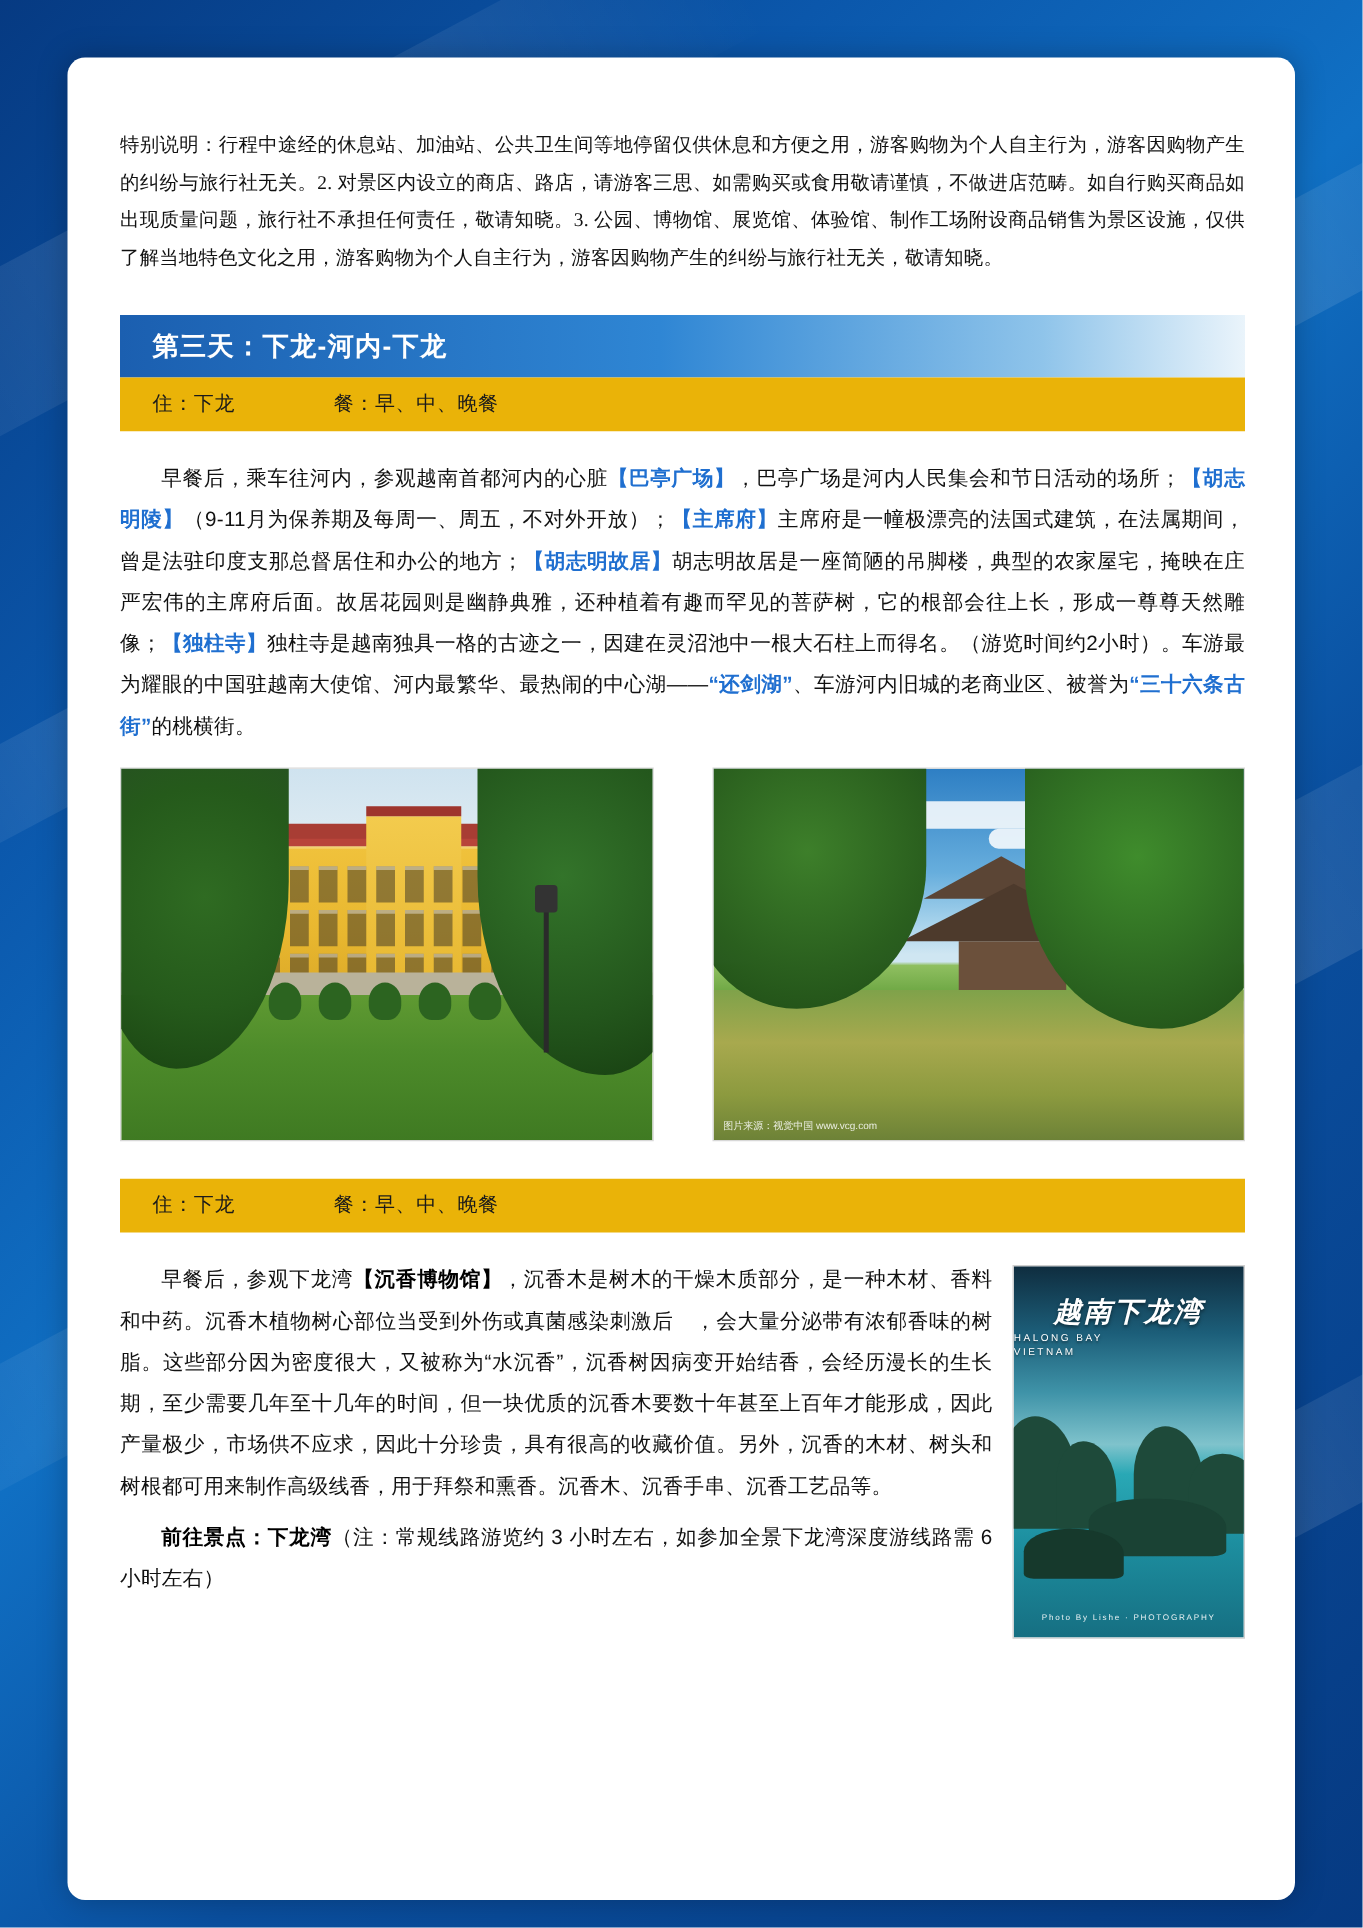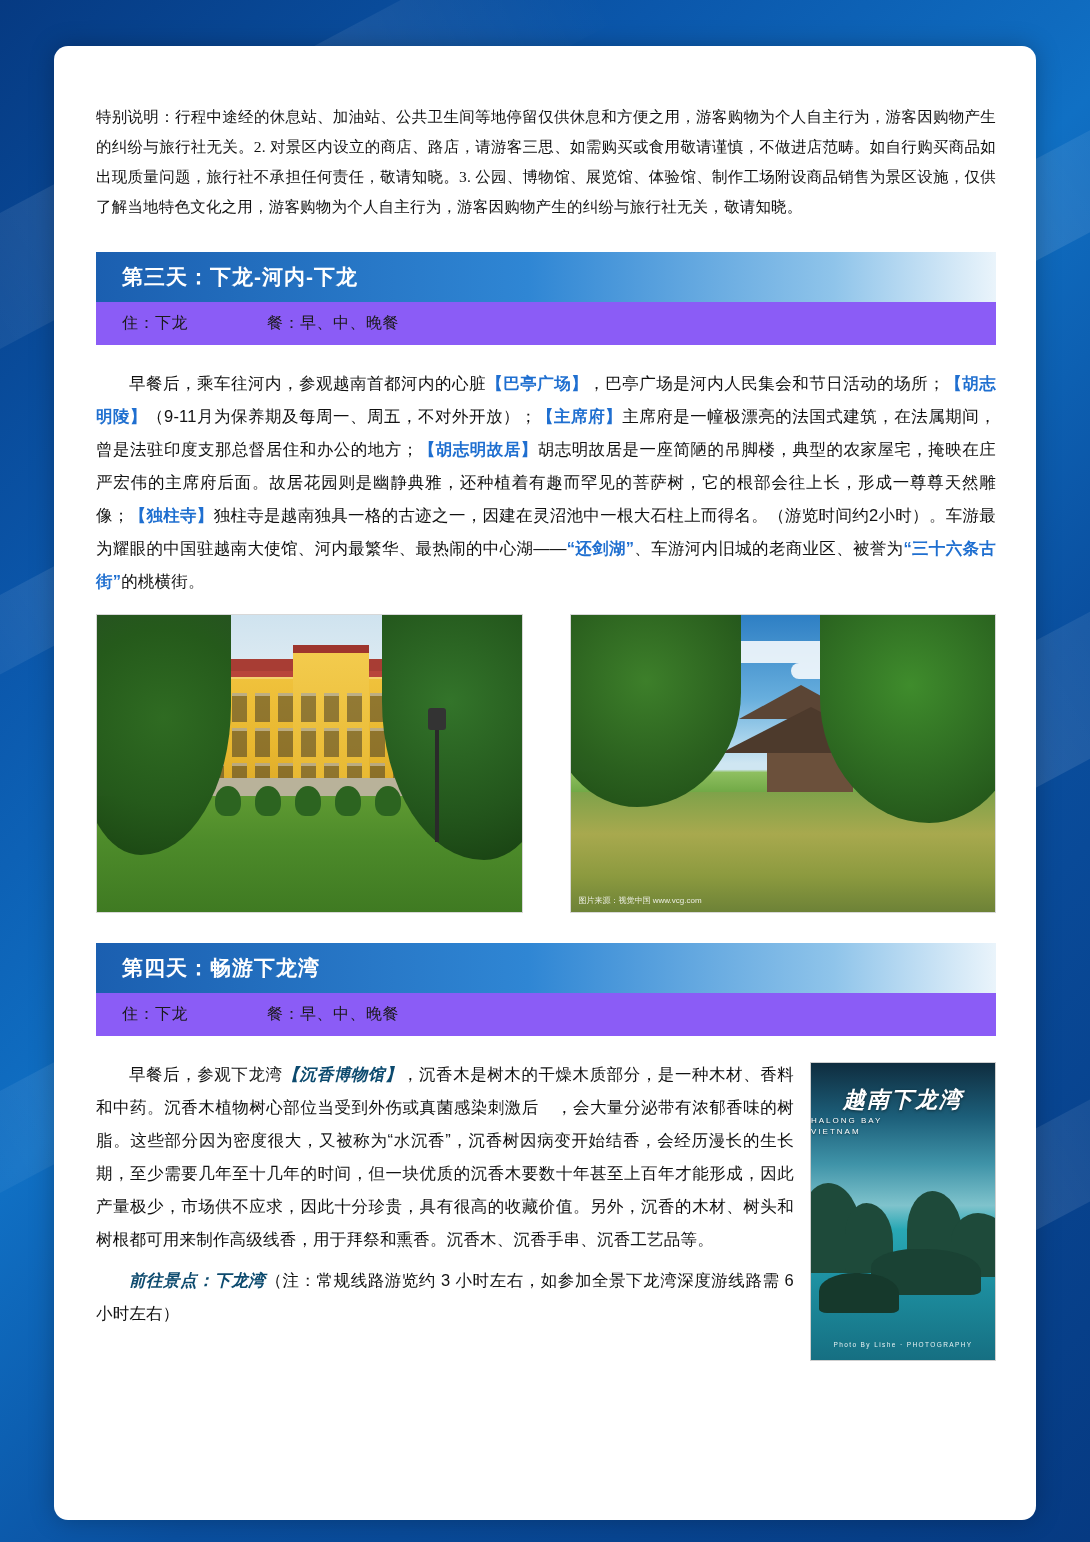--- a/index.html
+++ b/index.html
@@ -59,41 +59,41 @@
   .day-header {
     background: linear-gradient(90deg, #1b5fb0 0%, #2f86d4 48%, #8fc4ea 82%, #eaf4fb 100%);
     color: #ffffff;
     font-size: 21px;
     font-weight: bold;
     padding: 11px 0 11px 26px;
     letter-spacing: 1px;
     margin: 0 0 0 0;
   }
   .meal-bar {
-    background: #8b5cf6;
+    background: #eab308;
     color: #1a1a1a;
     font-size: 16px;
     padding: 11px 0 11px 26px;
     margin-bottom: 22px;
     letter-spacing: 0.5px;
   }
   .meal-bar .stay { margin-right: 74px; }
 
   p.body {
     font-size: 16.5px;
     line-height: 33px;
     color: #111;
     margin: 0 0 8px 0;
     text-align: justify;
     text-justify: inter-ideograph;
     letter-spacing: 0.2px;
   }
   p.indent { text-indent: 2em; }
   .hl-blue { color: #1f6fd0; font-weight: bold; }
-  .hl-red  { color: #0c4a6e; font-weight: bold; font-style: italic; }
+  .hl-red  { color: #000000; font-weight: bold; }
 
   .img-row {
     display: flex;
     gap: 14px;
     margin: 16px 0 30px 0;
   }
   .photo {
     position: relative;
     overflow: hidden;
     border: 1px solid #d8d8d8;
@@ -340,21 +340,20 @@
         <div class="p2-pagoda-roof"></div>
         <div class="p2-pagoda-body"></div>
         <div class="p2-pillar"></div>
         <div class="p2-water"></div>
         <div class="p2-foliage-l"></div>
         <div class="p2-foliage-r"></div>
         <div class="p2-credit">图片来源：视觉中国 www.vcg.com</div>
       </div>
     </div>
 
-    <div class="day-header">第四天：畅游下龙湾</div>
     <div class="meal-bar">
       <span class="stay">住：下龙</span>
       <span>餐：早、中、晚餐</span>
     </div>
 
     <div class="clearfix">
       <div class="halong-img">
         <div class="h-sky"></div>
         <div class="h-karst" style="left:-10px; top:120px; width:60px; height:90px;"></div>
         <div class="h-karst" style="left:34px; top:140px; width:48px; height:70px;"></div>

